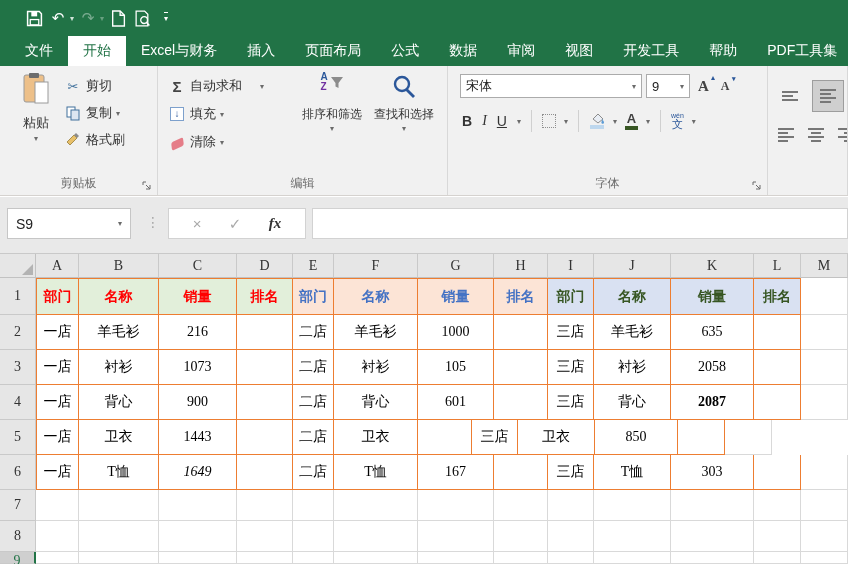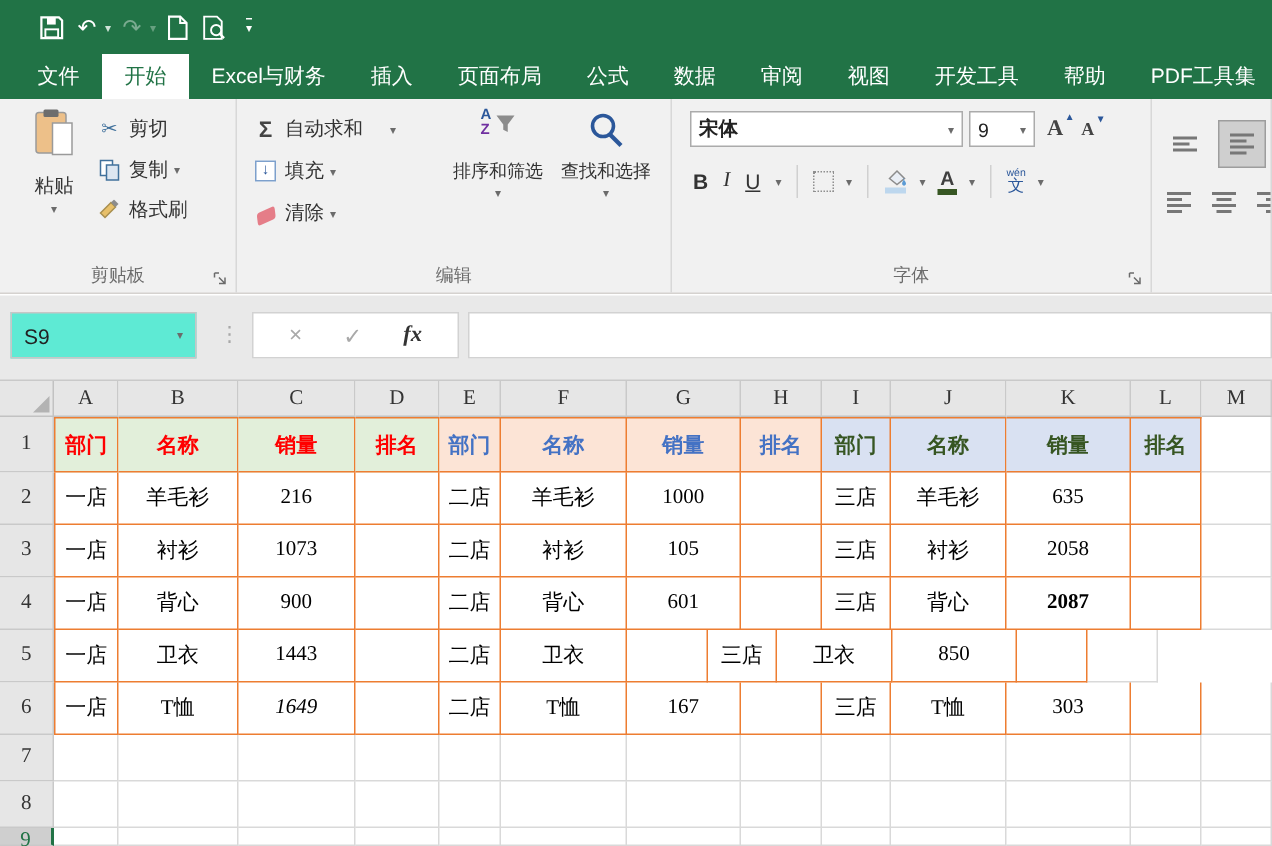--- a/index.html
+++ b/index.html
@@ -47,21 +47,21 @@
   .az .a { color:#2b579a; } .az .z { color:#7030a0; }
   .funnel { margin:4px 0 0 2px; }
   .sigma { font-size:15px; color:#444; font-weight:bold; }
   .icon-fillbox { width:14px; height:14px; border:1px solid #7da0cc; color:#2b579a; font-size:10px; line-height:12px; text-align:center; background:#fff; }
   .eraser { width:13px; height:8px; background:#e57d88; border-radius:2px; transform:rotate(-25deg) skewX(-18deg); margin-top:4px; }
 
   
   .g-font { width:320px; }
   .fontrow1 { display:flex; align-items:center; margin:8px 0 0 12px; gap:4px; }
   .combo { background:#fff; border:1px solid #ababab; height:24px; display:flex; align-items:center; justify-content:space-between; padding:0 5px; font-size:13px; color:#222; }
-  .combo-font { width:182px;font-weight:bold; }
+  .combo-font { width:182px; }
   .combo-size { width:44px; }
   .grow-btn { position:relative; font:bold 15px "Liberation Serif",serif; color:#444; padding:0 4px; }
   .grow-btn .car { position:absolute; top:-4px; right:-2px; font-size:7px; color:#2b579a; }
   .fontrow2 { display:flex; align-items:center; margin:12px 0 0 14px; gap:8px; font-size:14px; color:#333; }
   .biu { display:flex; align-items:center; gap:10px; }
   .b { font-weight:bold; } .i { font-style:italic; font-family:"Liberation Serif",serif; } .u { text-decoration:underline; }
   .vsep { width:1px; height:22px; background:#d0d0d0; margin:0 2px; }
   .bordersicon { width:14px; height:14px; border:1px dotted #8f8f8f; }
   .icon-stack { display:flex; flex-direction:column; align-items:center; gap:1px; }
   .bar-fill { width:14px; height:4px; background:#bdd7ee; }
@@ -73,21 +73,21 @@
   
   .g-align { flex:1; overflow:hidden; position:relative; }
   .alignrow { position:absolute; display:flex; gap:14px; align-items:center; }
   .ar1 { left:14px; top:14px; } .ar2 { left:10px; top:62px; }
   .lines { display:flex; flex-direction:column; gap:2px; }
   .lines i { display:block; height:2px; background:#777; }
   .alignsel { background:#cfcfcf; border:1px solid #9d9d9d; padding:8px 7px; }
 
   
   .fstrip { position:absolute; left:0; top:197px; width:848px; height:57px; background:#e9e9e9; border-bottom:1px solid #c9c9c9; }
-  .namebox { position:absolute; left:7px; top:11px; width:124px; height:31px; background:#5eead4; border:1px solid #c6c6c6; display:flex; align-items:center; justify-content:space-between; padding:0 8px; font-size:14px; color:#222; }
+  .namebox { position:absolute; left:7px; top:11px; width:124px; height:31px; background:#ffffff; border:1px solid #c6c6c6; display:flex; align-items:center; justify-content:space-between; padding:0 8px; font-size:14px; color:#222; }
   .fdots { position:absolute; left:146px; top:17px; color:#a8a8a8; font-size:14px; letter-spacing:0; }
   .fxbox { position:absolute; left:168px; top:11px; width:138px; height:31px; background:#fff; border:1px solid #d2d2d2; display:flex; align-items:center; justify-content:space-around; padding:0 10px; }
   .fxbox .gx { color:#a9a9a9; font-size:15px; }
   .fxbox .fx { font:italic bold 15px "Liberation Serif",serif; color:#333; }
   .finput { position:absolute; left:312px; top:11px; width:536px; height:31px; background:#fff; border:1px solid #d2d2d2; }
 
   
   .grid { position:absolute; left:0; top:254px; width:848px; height:310px; background:#fff;
     font-family:"Liberation Serif","DejaVu Serif",serif; }
   .g-row { display:flex; }

